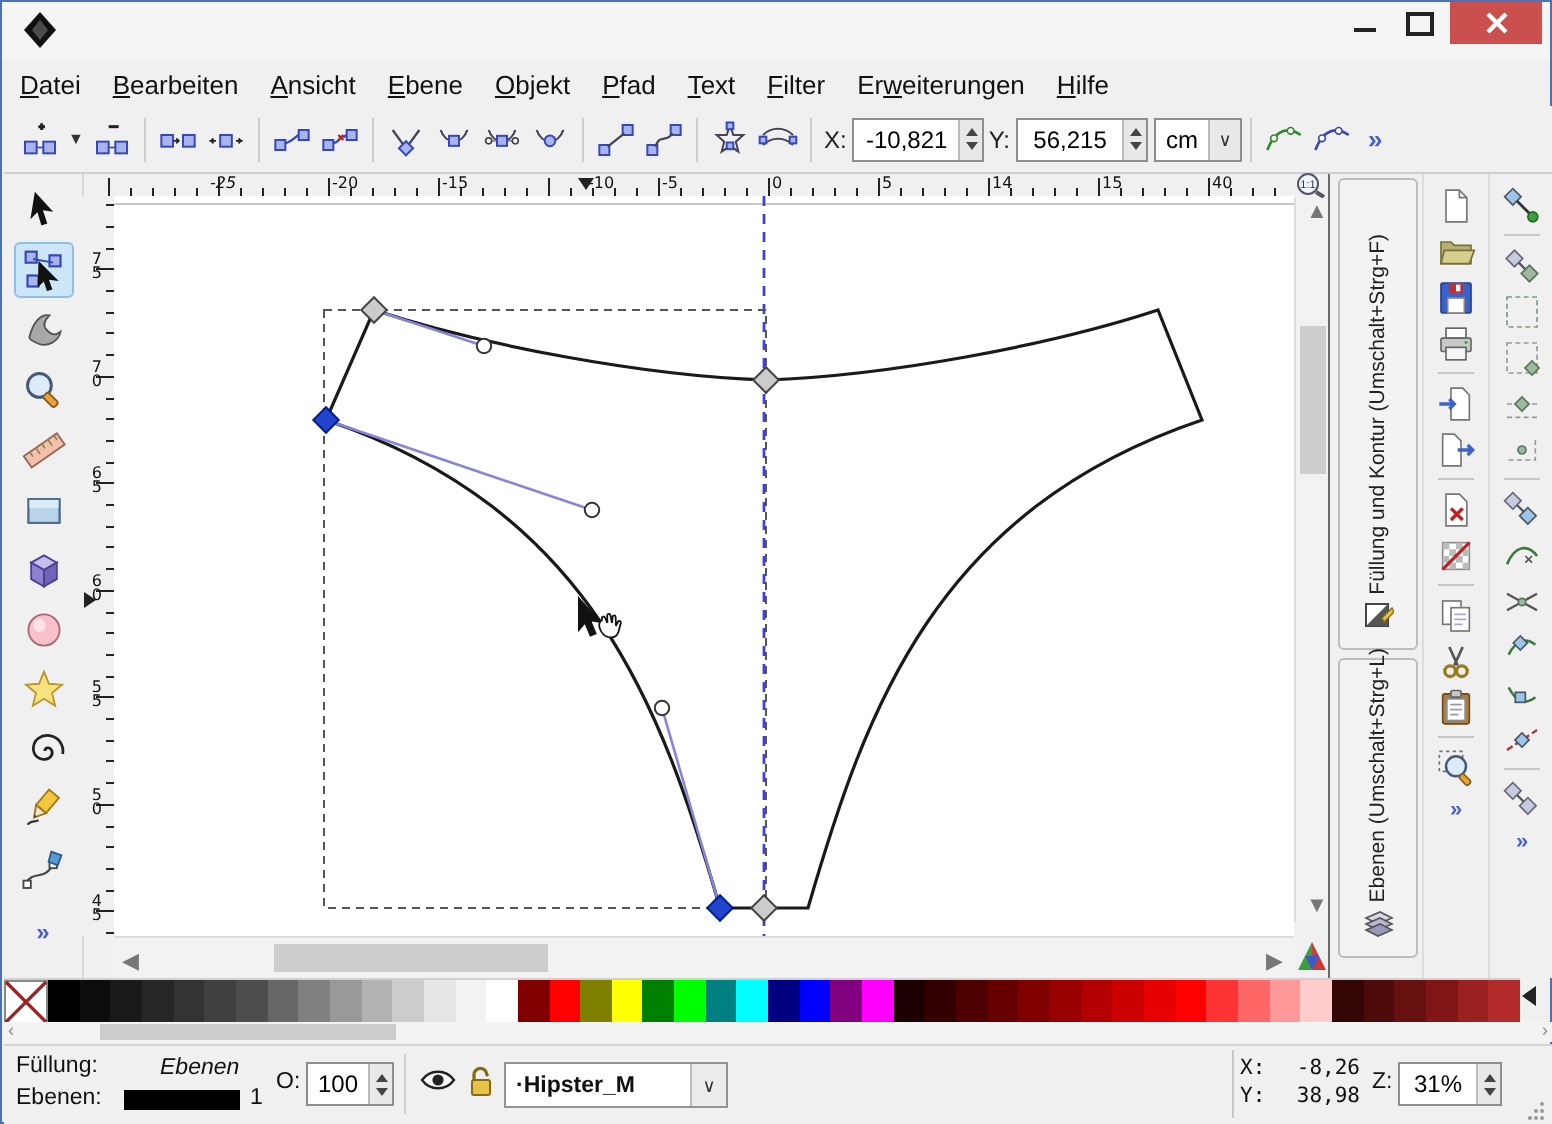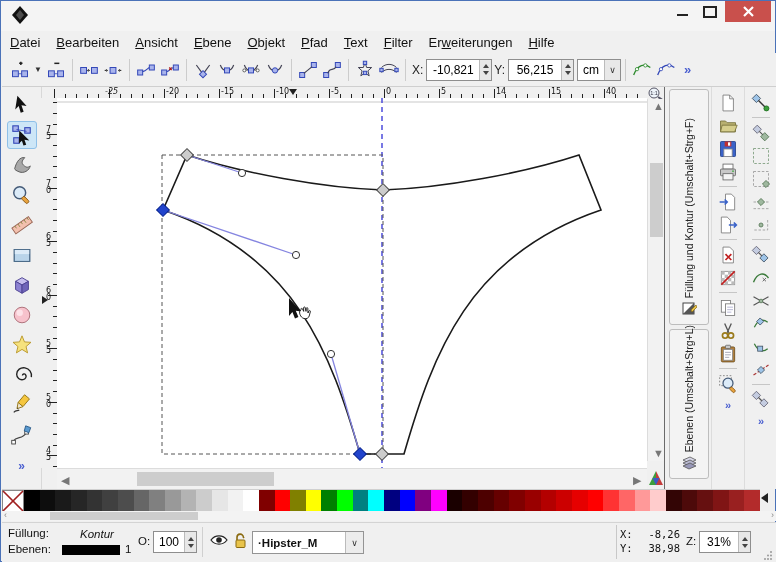--- a/index.html
+++ b/index.html
@@ -418,21 +418,21 @@
       <div class="tick" style="left: 514px; bottom: 0px; width: 1px; height: 4px;"></div>
       <div class="tick" style="left: 525px; bottom: 0px; width: 1px; height: 4px;"></div>
       <div class="tick" style="left: 536px; bottom: 0px; width: 1px; height: 4px;"></div>
       <div class="tick" style="left: 547px; bottom: 0px; width: 1px; height: 9px;"></div>
       <div class="tick" style="left: 558px; bottom: 0px; width: 1px; height: 4px;"></div>
       <div class="tick" style="left: 569px; bottom: 0px; width: 1px; height: 4px;"></div>
       <div class="tick" style="left: 580px; bottom: 0px; width: 1px; height: 4px;"></div>
       <div class="rlabel" style="left: 48px; top: 0px; font-style: italic;">-25</div>
       <div class="rlabel" style="left: 109px; top: 0px;">-20</div>
       <div class="rlabel" style="left: 164px; top: 0px;">-15</div>
-      <div class="rlabel" style="left: 219px; top: 0px;">-10</div>
+      <div class="rlabel" style="left: 237px; top: 0px;">-10</div>
       <div class="rlabel" style="left: 274px; top: 0px;">-5</div>
       <div class="rlabel" style="left: 329px; top: 0px;">0</div>
       <div class="rlabel" style="left: 384px; top: 0px;">5</div>
       <div class="rlabel" style="left: 439px; top: 0px;">14</div>
       <div class="rlabel" style="left: 494px; top: 0px;">15</div>
       <div class="rlabel" style="left: 549px; top: 0px;">40</div>
       <div style="position: absolute; left: 232px; top: 2px; width: 0px; height: 0px; border-left: 4px solid transparent; border-right: 4px solid transparent; border-top: 6px solid rgb(34, 34, 34);"></div>
     </div>
   <div class="vruler" id="vruler">
       <div class="tick" style="top: 4.2px; right: 0px; height: 1px; width: 4px; position: absolute;"></div>
@@ -791,21 +791,21 @@
     </div>
   <div class="palarrow"></div>
   <div class="palscroll">
     <div class="palsa" style="left:2px;">‹</div>
     <div class="palthumb"></div>
     <div class="palsa" style="right:2px;">›</div>
   </div>
 
   <div class="statusbar">
     <div class="fs-lbl" style="top:4px;">Füllung:</div>
-    <div class="fill-val">Kontur</div>
+    <div class="fill-val">Ebenen</div>
     <div class="fs-lbl" style="top:20px;">Ebenen:</div>
     <div class="stroke-swatch"></div>
     <div class="stroke-w">1</div>
     <div class="o-lbl">O:</div>
     <div class="o-spin spinbox">
       <input style="width: 30px;" value="100">
       <div class="spinarrows">
           <div class="upt"></div>
           <div class="dnt"></div>
         </div>

